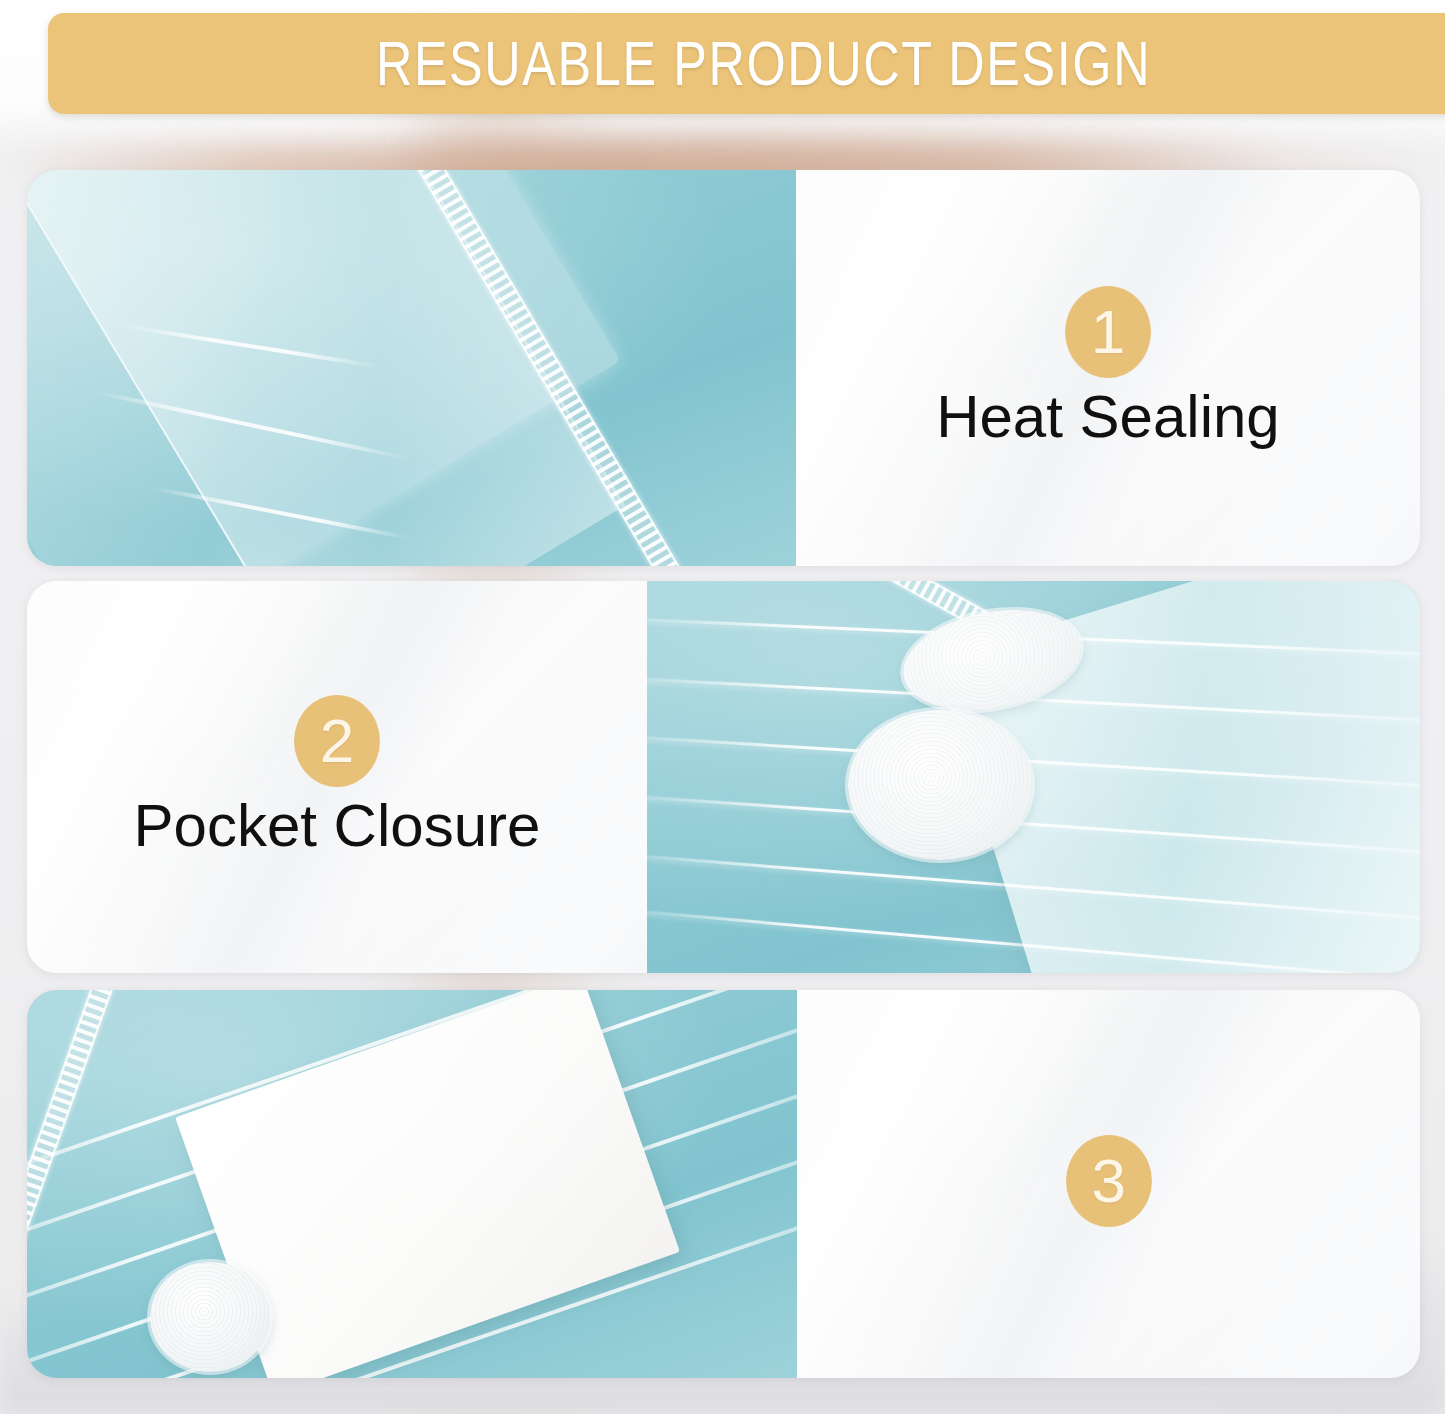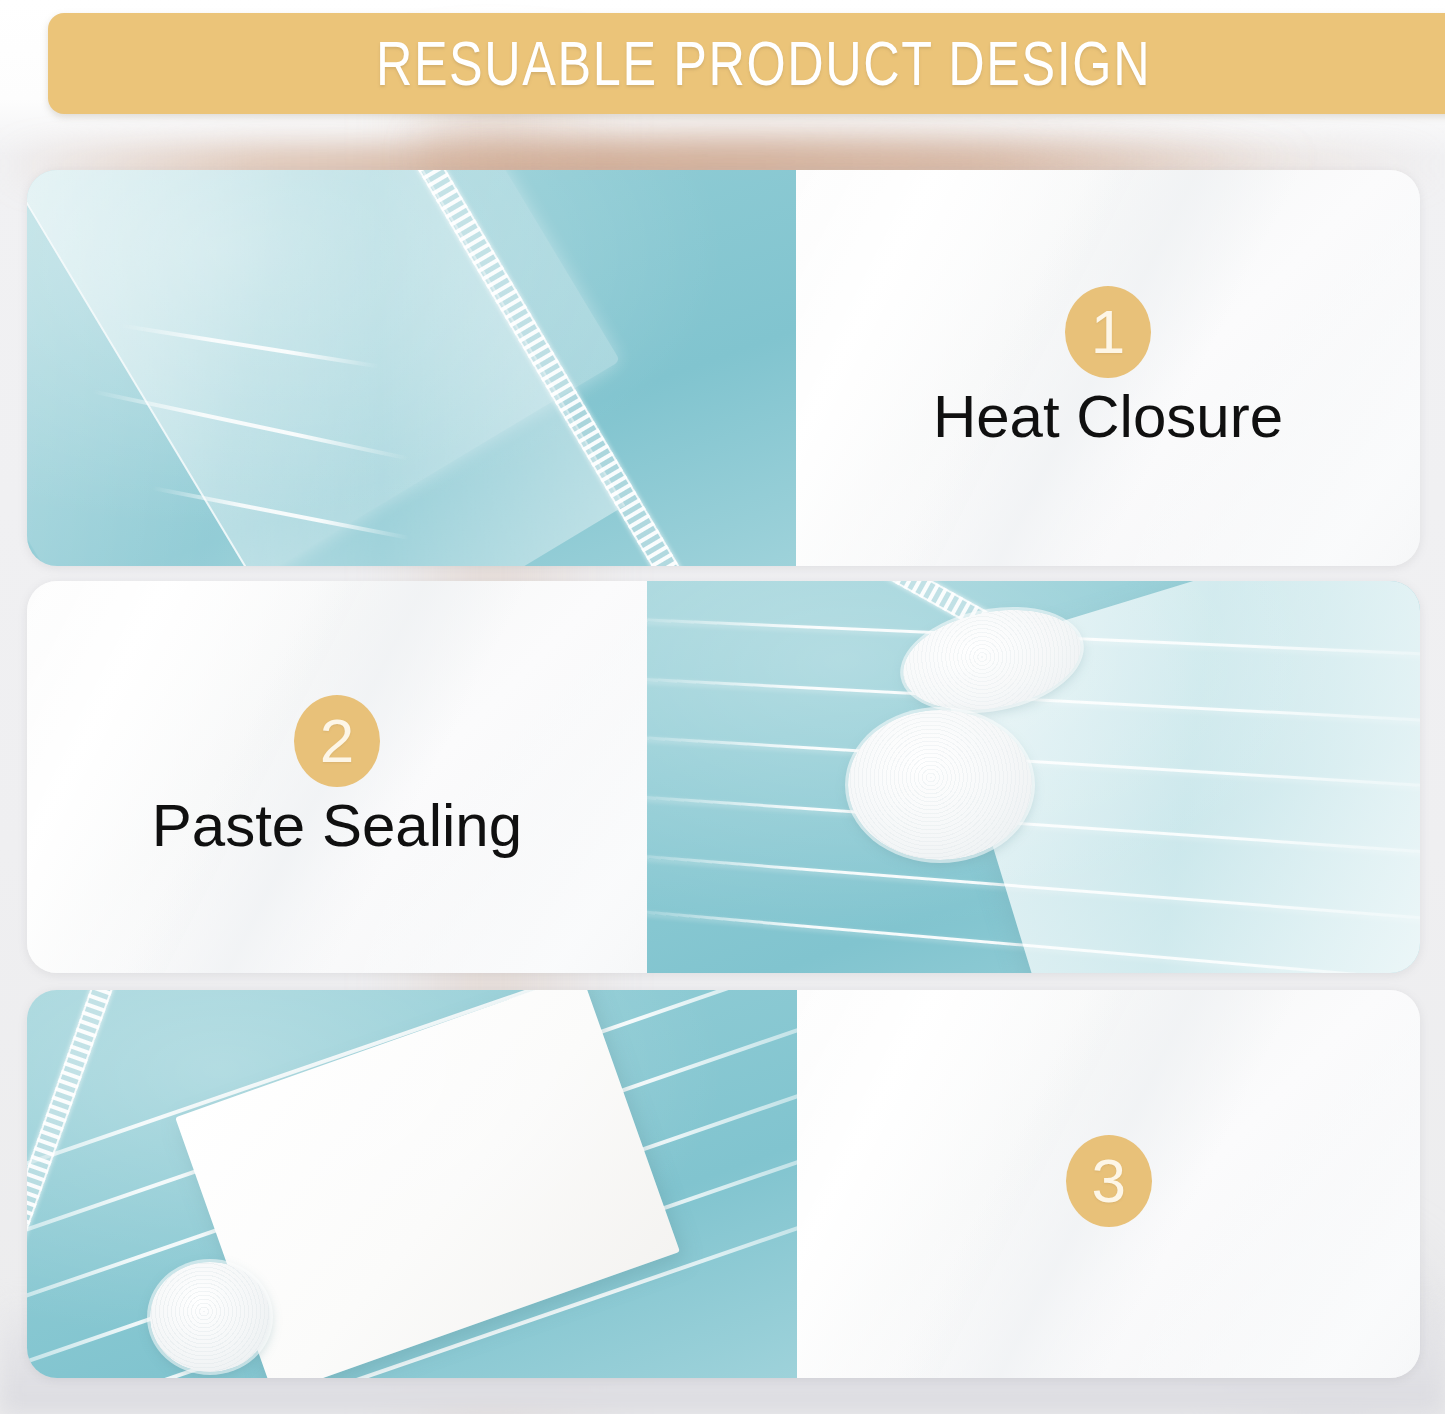--- a/index.html
+++ b/index.html
@@ -330,36 +330,36 @@
     </div>
 
     <div class="half caption" style="width:44.8%">
       <div class="swoosh swoosh-1"></div>
       <div class="swoosh swoosh-2"></div>
       <div class="swoosh swoosh-3"></div>
       <div class="caption-inner">
         <div class="badge">
           <span>1</span>
         </div>
-        <div class="step-label">Heat Closure</div>
+        <div class="step-label">Heat Sealing</div>
       </div>
     </div>
   </div>
 
   <div class="panel" id="row2">
 
     <div class="half caption" style="width:44.5%">
       <div class="swoosh swoosh-1"></div>
       <div class="swoosh swoosh-2"></div>
       <div class="swoosh swoosh-3"></div>
       <div class="caption-inner">
         <div class="badge">
           <span>2</span>
         </div>
-        <div class="step-label">Paste Sealing</div>
+        <div class="step-label">Pocket Closure</div>
       </div>
     </div>
 
     <div class="half photo" style="width:55.5%">
       <div class="stripe" style="top:14%;  transform:rotate(2.5deg);"></div>
       <div class="stripe" style="top:30%;  transform:rotate(3deg);"></div>
       <div class="stripe" style="top:46%;  transform:rotate(3.5deg);"></div>
       <div class="stripe" style="top:62%;  transform:rotate(4deg);"></div>
       <div class="stripe" style="top:78%;  transform:rotate(4.5deg);"></div>
       <div class="stripe" style="top:93%;  transform:rotate(5deg);"></div>

